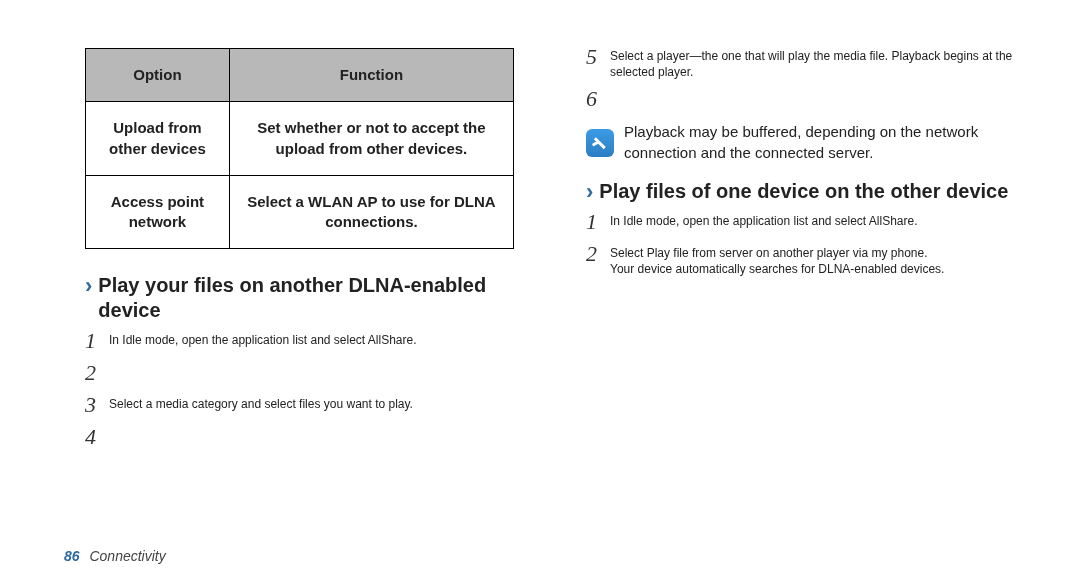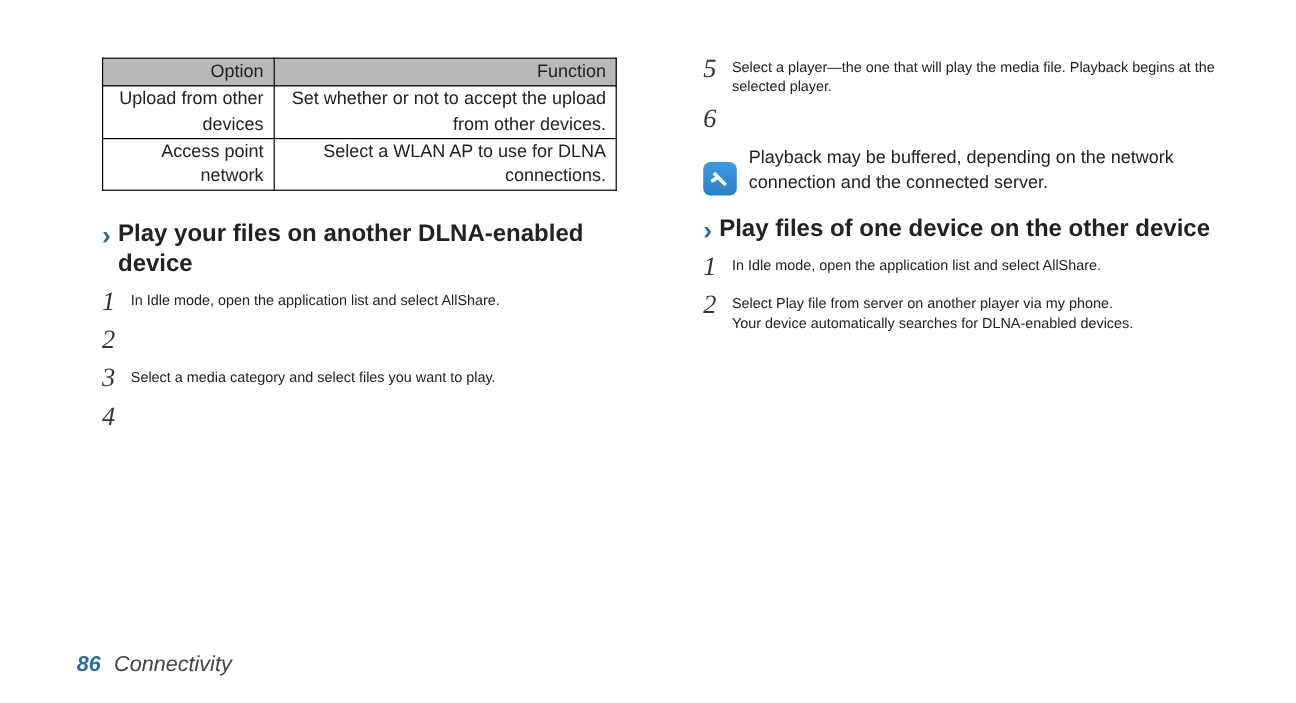--- a/index.html
+++ b/index.html
@@ -28,24 +28,24 @@
     min-width: 0;
   }
   table.opt {
     border-collapse: collapse;
     width: 100%;
     margin-bottom: 24px;
     font-size: 15px;
   }
   table.opt th, table.opt td {
     border: 1px solid #000;
-    padding: 1px 8px;
-    text-align: right;
+    padding: 16px 8px;
+    text-align: center;
     vertical-align: top;
-    font-weight: normal;
+    font-weight: bold;
     line-height: 1.35;
   }
   table.opt th {
     background: #b8b8b8;
   }
   .section-title {
     display: flex;
     align-items: flex-start;
     gap: 6px;
     margin: 0 0 10px 0;
@@ -86,21 +86,21 @@
     position: relative;
     top: -2px;
   }
   .step-body {
     font-size: 12px;
     line-height: 1.35;
   }
   .step-body b { font-weight: normal; }
   .note-row {
     display: flex;
-    align-items: flex-end;
+    align-items: center;
     gap: 10px;
     margin-top: 4px;
     margin-bottom: 16px;
   }
   .note-icon {
     flex: 0 0 auto;
     width: 28px;
     height: 28px;
     border-radius: 6px;
     background: linear-gradient(#3d9be6, #2b7ec2);
@@ -124,21 +124,21 @@
     border-radius: 1px;
   }
   .note-body {
     font-size: 15px;
     line-height: 1.35;
   }
   .footer {
     position: absolute;
     left: 64px;
     bottom: 22px;
-    font-size: 18px;
+    font-size: 14px;
     color: #444;
   }
   .footer .pn {
     font-style: italic;
     color: #2c6aa0;
     font-weight: 600;
     margin-right: 6px;
   }
   .footer .sect {
     font-style: italic;

